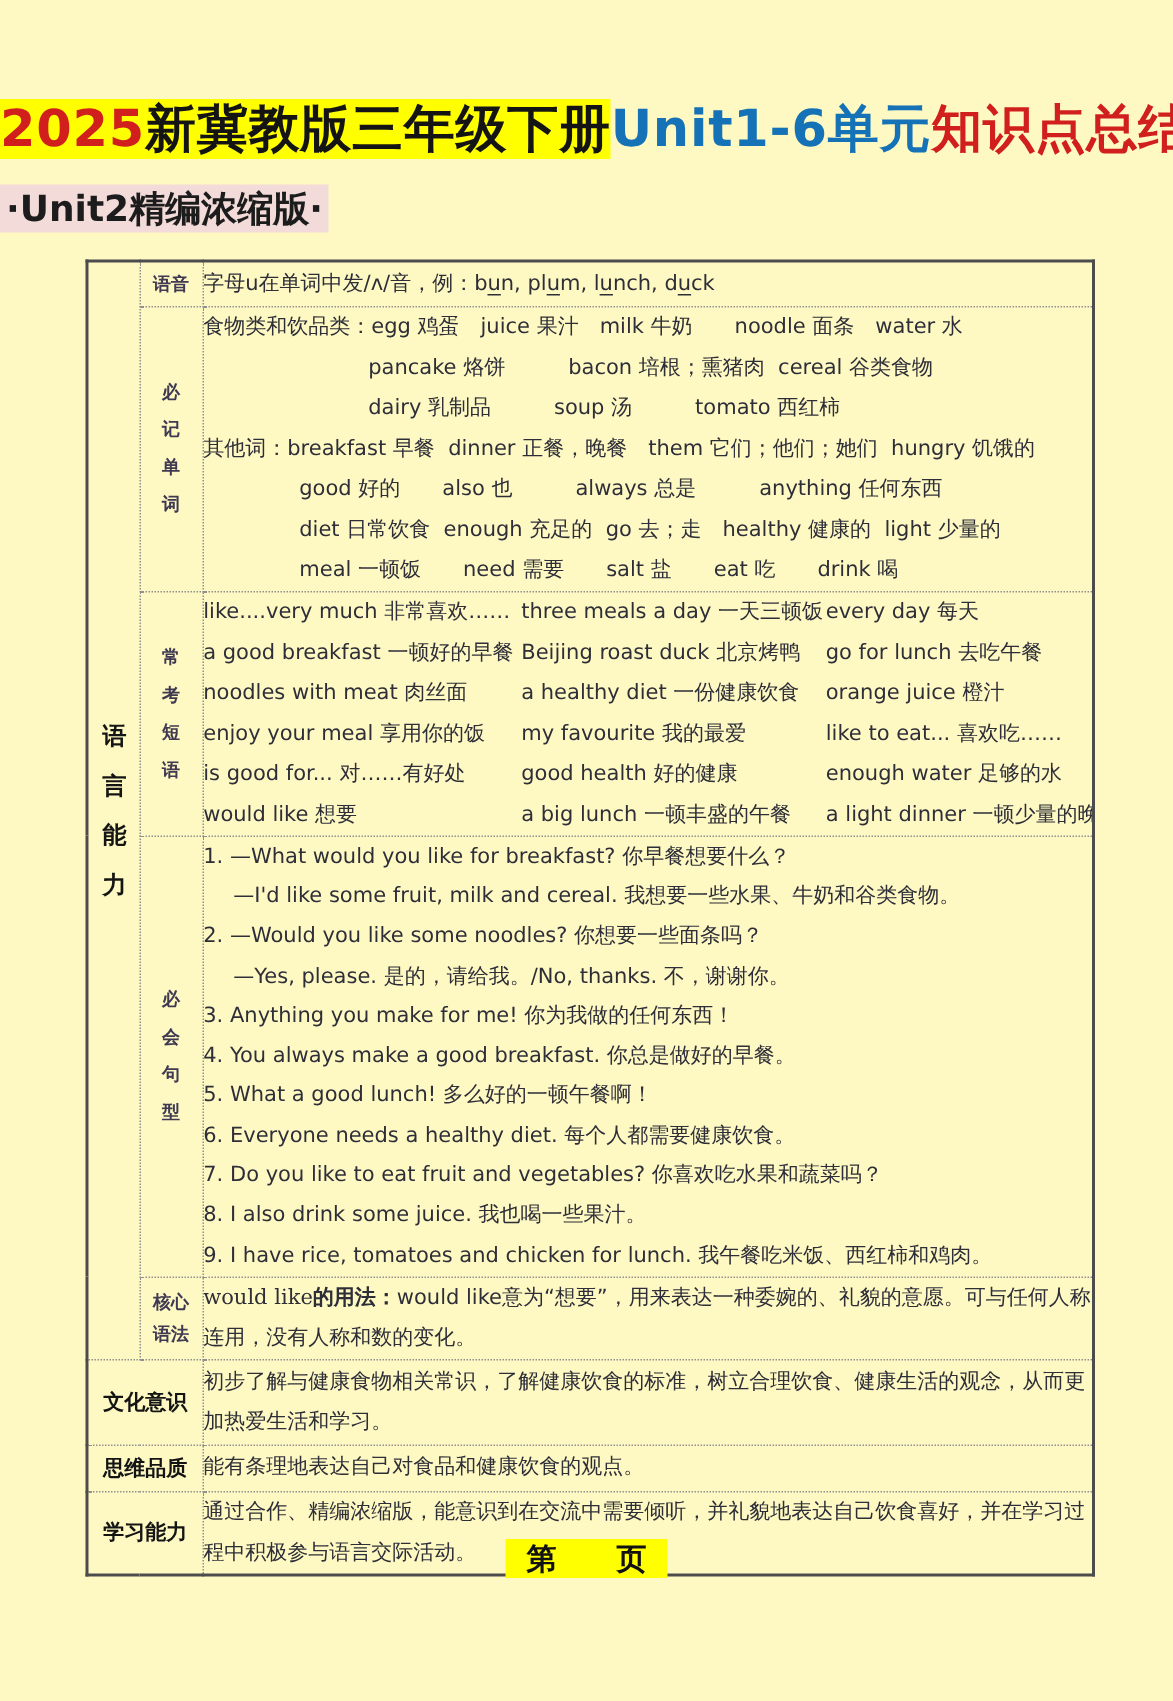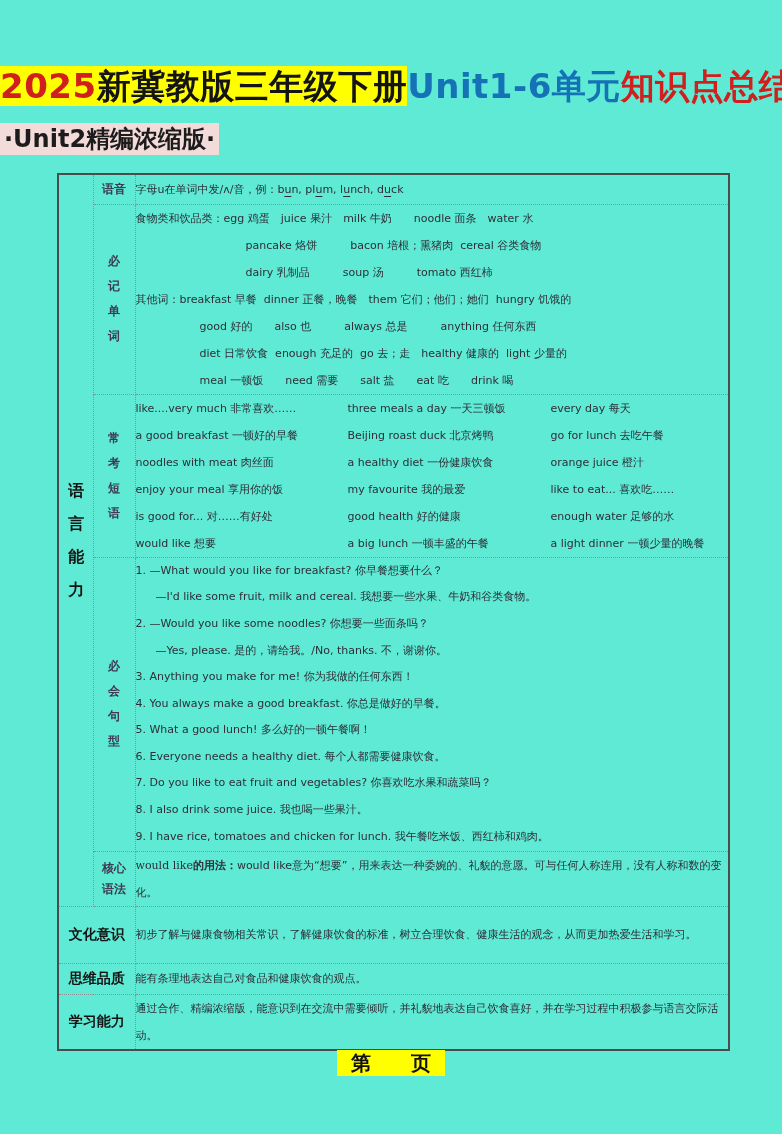--- a/index.html
+++ b/index.html
@@ -1,19 +1,19 @@
 <!DOCTYPE html>
 <html><head>
 <meta charset="utf-8">
 <style>
   * { box-sizing: border-box; }
   html,body { margin:0; padding:0; background:#ffffff; }
   .page {
     position:relative; width:782px; height:1134px; margin:0 auto;
-    background:#5eead4; overflow:hidden;
+    background:#fef9c3; overflow:hidden;
     font-family:"DejaVu Sans","Liberation Sans",sans-serif;
     color:#2e2e38;
   }
 
   
   .title { text-align:center; padding-top:62px; font-size:34px; font-weight:bold; line-height:48px; letter-spacing:0.5px; white-space:nowrap; }
   .hl-yellow { background:#ffff00; }
   .t-red  { color:#d01f1d; }
   .t-dark { color:#141414; }
   .t-blue { color:#1672b6; }
@@ -27,21 +27,21 @@
 
   td.outer-cell { text-align:center; }
   .outer-vlabel { width:17px; margin:0 auto; font-size:16px; font-weight:bold; color:#141414; line-height:33px; word-break:break-all; text-align:right; }
 
   td.lab { text-align:center; }
   .lab-txt  { font-size:12px; font-weight:bold; color:#3f3952; text-align:center; }
   .lab-v    { width:16px; margin:4px auto; line-height:25px; word-break:break-all; }
   .lab-two  { width:32px; margin:0 auto; line-height:21px; word-break:break-all; }
   .lab-wide { font-size:14px; font-weight:bold; color:#141414; text-align:center; }
 
-  td.content { padding:2px 7px; font-size:11px; line-height:27px; color:#2e2e38; overflow:hidden; }
+  td.content { padding:2px 7px; font-size:14px; line-height:27px; color:#2e2e38; overflow:hidden; }
 
   
   .h30{height:30px} .h187{height:187px} .h163{height:163px} .h294{height:294px}
   .h53{height:53px} .h57{height:57px} .h31{height:31px} .h55{height:55px}
 
   
   .phon { white-space:nowrap; }
   .phon u { text-decoration:underline; text-underline-offset:3px; }
 
   
@@ -56,21 +56,21 @@
   
   .s-line { white-space:nowrap; line-height:26.6px; }
   .sent-list .ind1 { padding-left:20px; }
 
   
   .serif { font-family:"DejaVu Serif","Liberation Serif",serif; }
   .bold  { font-weight:bold; }
   .para  { line-height:27px; }
 
   
-  .footer { position:absolute; top:1050px; left:0; width:100%; text-align:center; }
+  .footer { position:absolute; top:1026px; left:0; width:100%; text-align:center; }
   .footer .chip { display:inline-block; background:#ffff00; color:#111; font-size:20px; font-weight:bold; line-height:26px; padding:0 14px; }
 </style>
 </head>
 <body>
 
 <div class="page">
 
   <div class="title">
     <span class="hl-yellow t-red">2025</span><span class="hl-yellow t-dark">新冀教版三年级下册</span><span class="t-blue">Unit1-6单元</span><span class="t-red">知识点总结</span>
   </div>

